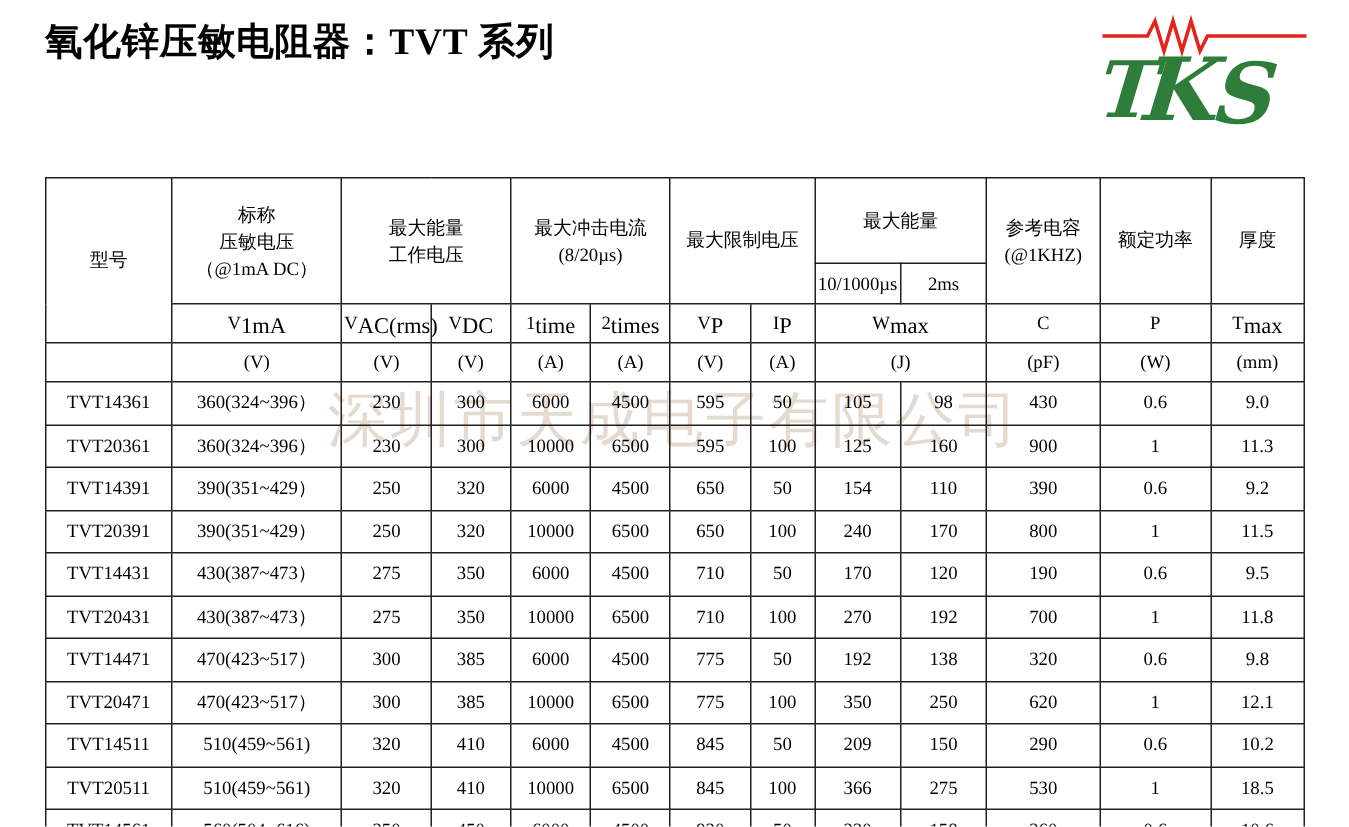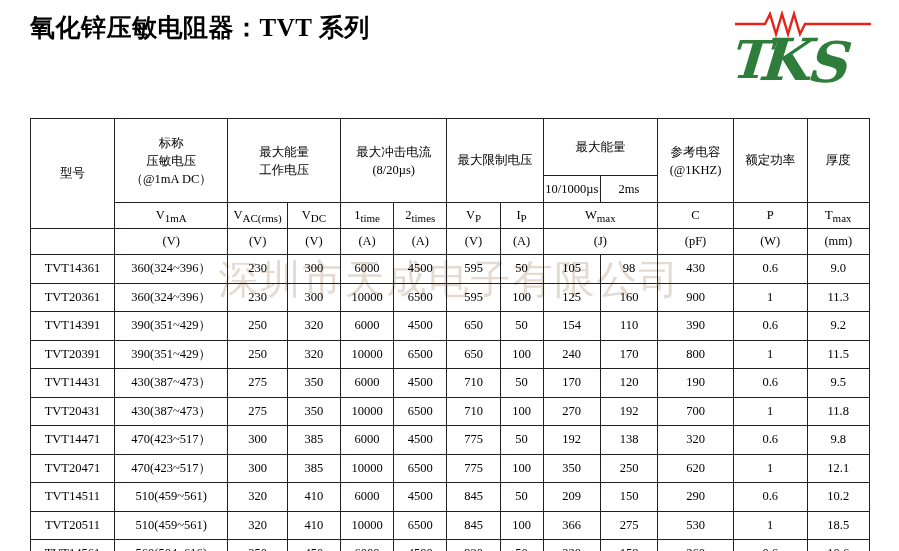--- a/index.html
+++ b/index.html
@@ -103,21 +103,21 @@
   .cjk {
     font-family: "DejaVu Sans", sans-serif;
     font-size: 12.5px;
   }
   .hdr-top td, .hdr-top th { height: 56px; }
   .hdr-mid td, .hdr-mid th { height: 26px; margin-top: 25px; }
   .hdr-sym td, .hdr-sym th { height: 25px; }
   .hdr-unit td, .hdr-unit th { height: 25px; }
   .data-row td { height: 27.5px; }
   sub {
-    font-size: 11px;
+    font-size: 15px;
     vertical-align: baseline;
     position: relative;
     bottom: -3px;
     margin-top: 46px;
   }
   .two-line { line-height: 18px; }
   .nowrap { white-space: nowrap; }
 </style>
 </head>
 <body>

